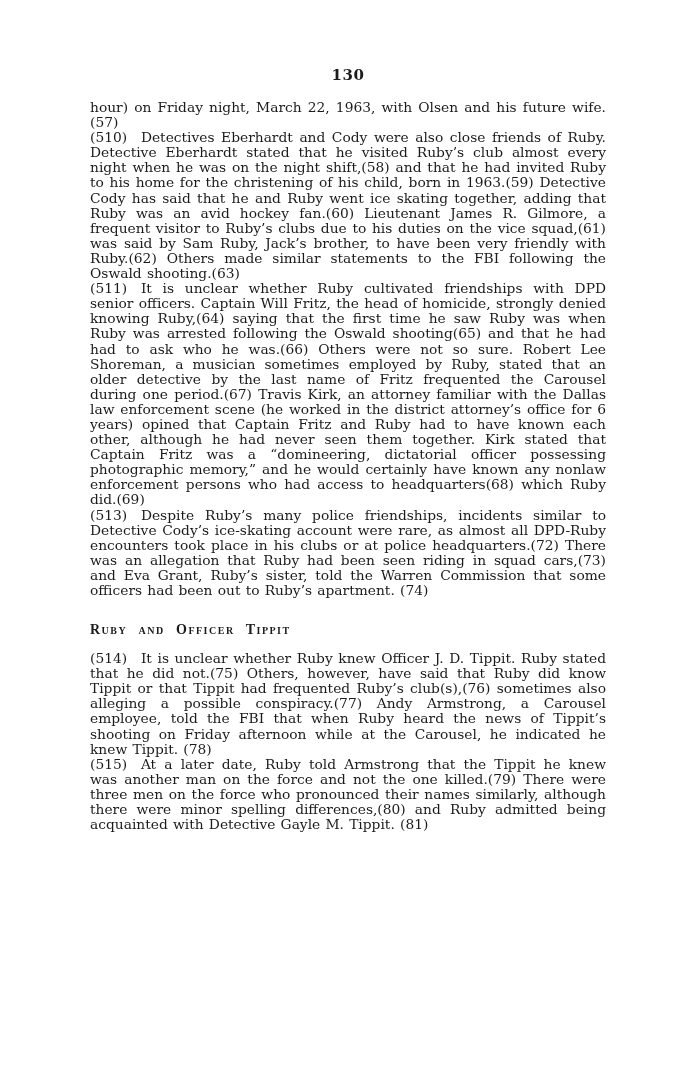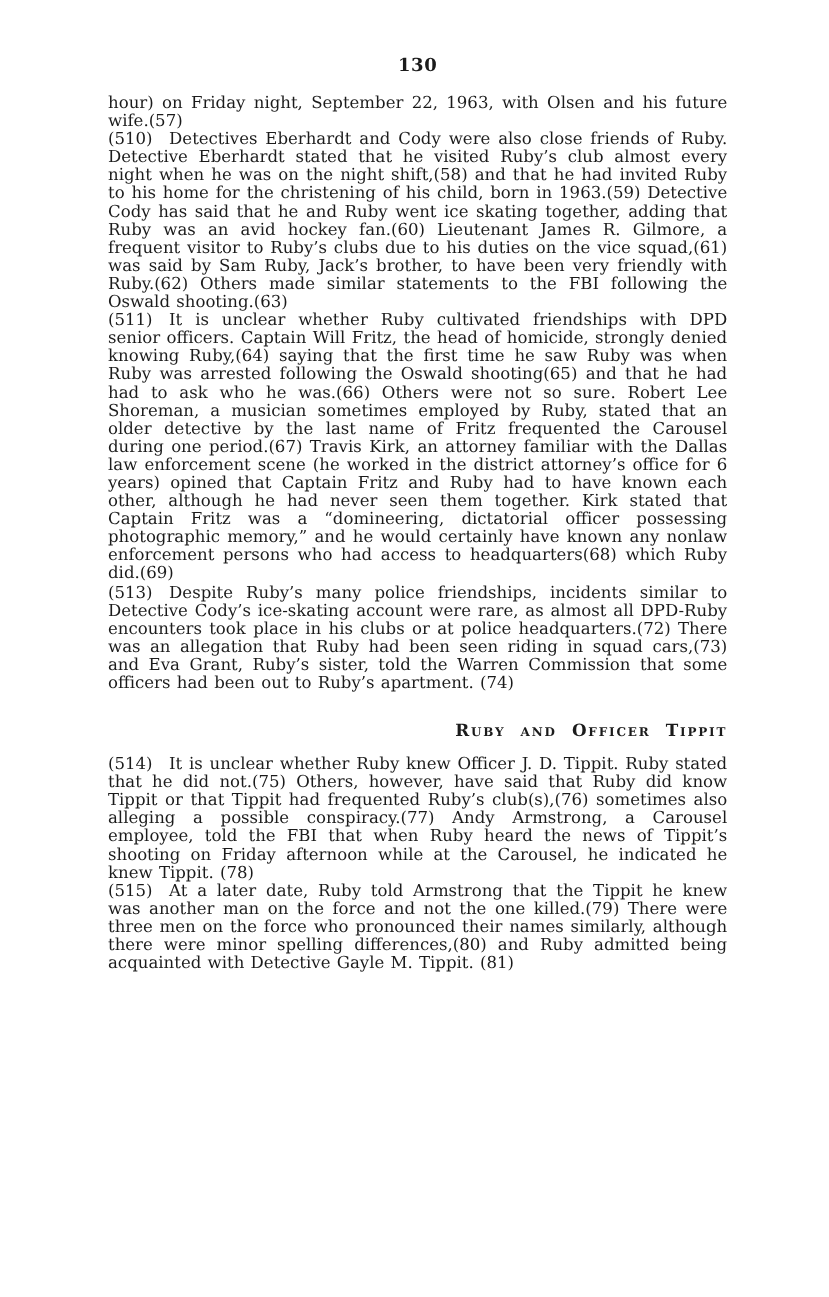--- a/index.html
+++ b/index.html
@@ -8,21 +8,21 @@
     background: #ffffff;
   }
   .page {
     position: relative;
     width: 691px;
     height: 1081px;
     background: #ffffff;
     font-family: "DejaVu Serif", "Liberation Serif", serif;
     color: #1b1b1b;
     box-sizing: border-box;
-    padding-top: 45px;
+    padding-top: 66px;
     overflow: hidden;
   }
   .text-block {
     margin-left: 90px;
     width: 516px;
   }
   .page-number {
     text-align: center;
     font-size: 15px;
     font-weight: 700;
@@ -33,37 +33,38 @@
     margin: 0;
     font-size: 13.8px;
     line-height: 15.1px;
     text-align: justify;
     text-align-last: left;
     hyphens: none;
     word-spacing: 0.06em;
   }
   h2.section-heading {
     margin: 24px 0 13px 0;
-    text-align: right;
+    text-align: left;
     font-size: 14px;
     font-weight: 700;
     font-variant: small-caps;
     letter-spacing: 1.5px;
     word-spacing: 0.45em;
     line-height: 16px;
+    font-family: Liberation Serif, serif;
   }
 </style>
 </head>
 <body>
 
 <div class="page">
   <div class="text-block">
     <div class="page-number">130</div>
 
-    <p class="para">hour) on Friday night, September 22, 1963, with Olsen and his future wife.(57)</p>
+    <p class="para">hour) on Friday night, March 22, 1963, with Olsen and his future wife.(57)</p>
 
     <p class="para">(510) Detectives Eberhardt and Cody were also close friends of Ruby. Detective Eberhardt stated that he visited Ruby’s club almost every night when he was on the night shift,(58) and that he had invited Ruby to his home for the christening of his child, born in 1963.(59) Detective Cody has said that he and Ruby went ice skating together, adding that Ruby was an avid hockey fan.(60) Lieutenant James R. Gilmore, a frequent visitor to Ruby’s clubs due to his duties on the vice squad,(61) was said by Sam Ruby, Jack’s brother, to have been very friendly with Ruby.(62) Others made similar statements to the FBI following the Oswald shooting.(63)</p>
 
     <p class="para">(511) It is unclear whether Ruby cultivated friendships with DPD senior officers. Captain Will Fritz, the head of homicide, strongly denied knowing Ruby,(64) saying that the first time he saw Ruby was when Ruby was arrested following the Oswald shooting(65) and that he had had to ask who he was.(66) Others were not so sure. Robert Lee Shoreman, a musician sometimes employed by Ruby, stated that an older detective by the last name of Fritz frequented the Carousel during one period.(67) Travis Kirk, an attorney familiar with the Dallas law enforcement scene (he worked in the district attorney’s office for 6 years) opined that Captain Fritz and Ruby had to have known each other, although he had never seen them together. Kirk stated that Captain Fritz was a “domineering, dictatorial officer possessing photographic memory,” and he would certainly have known any nonlaw enforcement persons who had access to headquarters(68) which Ruby did.(69)</p>
 
 
     <p class="para">(513) Despite Ruby’s many police friendships, incidents similar to Detective Cody’s ice-skating account were rare, as almost all DPD-Ruby encounters took place in his clubs or at police headquarters.(72) There was an allegation that Ruby had been seen riding in squad cars,(73) and Eva Grant, Ruby’s sister, told the Warren Commission that some officers had been out to Ruby’s apartment. (74)</p>
 
     <h2 class="section-heading">Ruby and Officer Tippit</h2>
 

